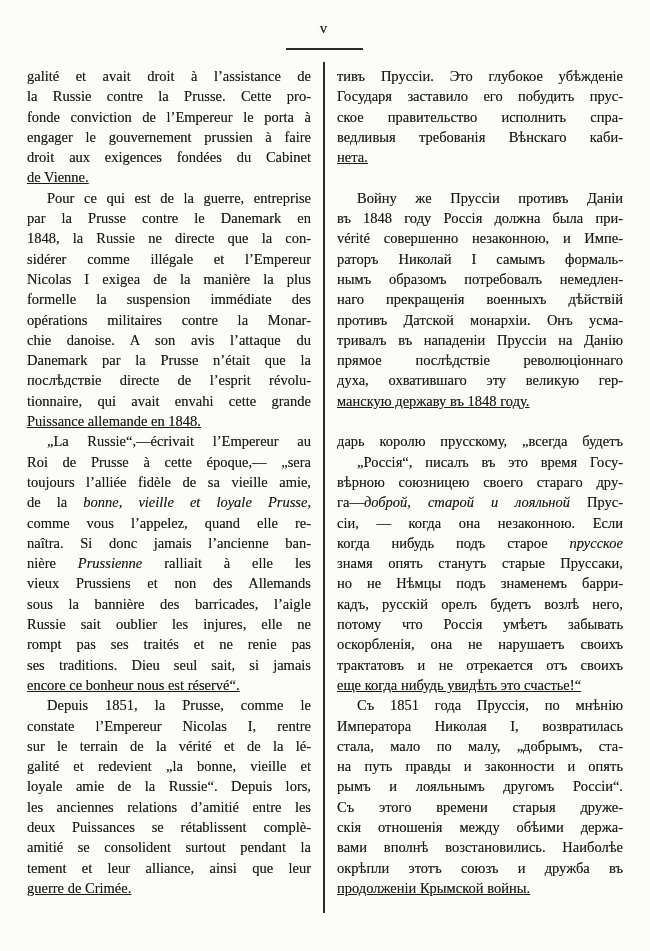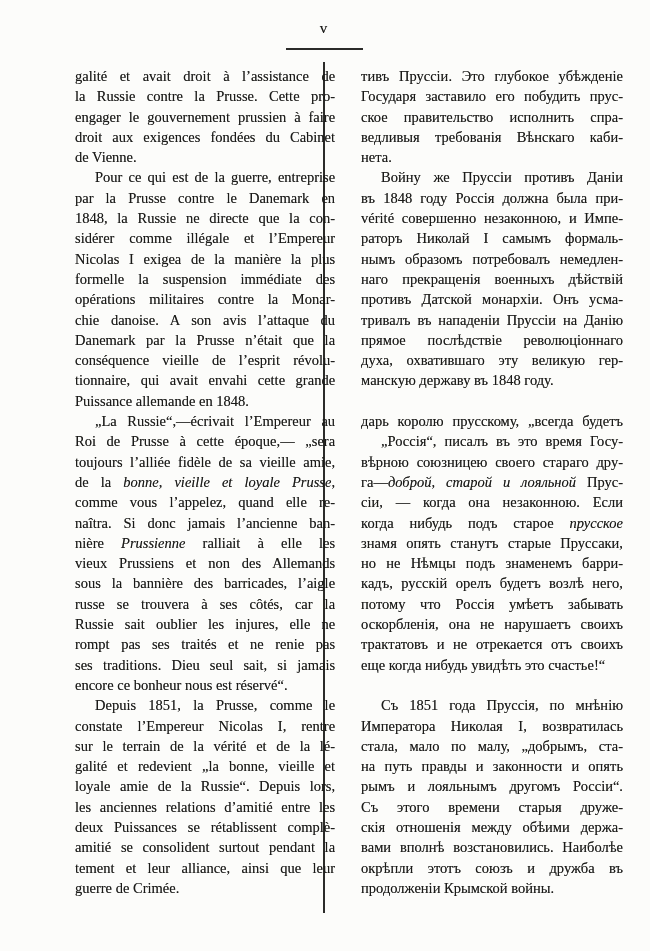--- a/index.html
+++ b/index.html
@@ -41,49 +41,51 @@
   }
   .text-area{
     position:absolute;
     top:66px;left:27px;
     width:596px;
     font-size:14.5px;
     text-shadow:0 0 0.4px rgba(0,0,0,.5);
   }
   .row{display:flex;align-items:flex-start;}
   .cell{width:284px;}
-  .cell.left{margin-right:26px;margin-left:48px;}
+  .cell.left{margin-right:26px;}
   .cell.right{width:286px;}
   .line{
     line-height:20.3px;
     height:20.3px;
     overflow:hidden;
     text-align:justify;
     -moz-text-align-last:justify;
     text-align-last:justify;
   }
   .line.indent{text-indent:20px;}
   .line.last{
     -moz-text-align-last:left;
     text-align-last:left;
+    text-decoration:underline;
   }
   .line i{font-style:italic;}
 </style>
 </head>
 <body>
 
 <div class="page">
   <div class="page-number">v</div>
   <div class="header-rule"></div>
   <div class="column-divider"></div>
   <div class="text-area" id="text-area">
       <div class="row">
         <div class="cell left">
           <div class="line"><span>galité et avait droit à l’assistance de</span></div>
           <div class="line"><span>la Russie contre la Prusse. Cette pro-</span></div>
+          <div class="line"><span>fonde conviction de l’Empereur le porta à</span></div>
           <div class="line"><span>engager le gouvernement prussien à faire</span></div>
           <div class="line"><span>droit aux exigences fondées du Cabinet</span></div>
           <div class="line last"><span>de Vienne.</span></div>
         </div>
         <div class="cell right">
           <div class="line"><span>тивъ Пруссіи. Это глубокое убѣжденіе</span></div>
           <div class="line"><span>Государя заставило его побудить прус-</span></div>
           <div class="line"><span>ское правительство исполнить спра-</span></div>
           <div class="line"><span>ведливыя требованія Вѣнскаго каби-</span></div>
           <div class="line last"><span>нета.</span></div>
@@ -93,21 +95,21 @@
         <div class="cell left">
           <div class="line indent"><span>Pour ce qui est de la guerre, entreprise</span></div>
           <div class="line"><span>par la Prusse contre le Danemark en</span></div>
           <div class="line"><span>1848, la Russie ne directe que la con-</span></div>
           <div class="line"><span>sidérer comme illégale et l’Empereur</span></div>
           <div class="line"><span>Nicolas I exigea de la manière la plus</span></div>
           <div class="line"><span>formelle la suspension immédiate des</span></div>
           <div class="line"><span>opérations militaires contre la Monar-</span></div>
           <div class="line"><span>chie danoise. A son avis l’attaque du</span></div>
           <div class="line"><span>Danemark par la Prusse n’était que la</span></div>
-          <div class="line"><span>conséquence vieille de l’esprit révolu-</span></div>
+          <div class="line"><span>послѣдствіе directe de l’esprit révolu-</span></div>
           <div class="line"><span>tionnaire, qui avait envahi cette grande</span></div>
           <div class="line last"><span>Puissance allemande en 1848.</span></div>
         </div>
         <div class="cell right">
           <div class="line indent"><span>Войну же Пруссіи противъ Даніи</span></div>
           <div class="line"><span>въ 1848 году Россія должна была при-</span></div>
           <div class="line"><span>vérité совершенно незаконною, и Импе-</span></div>
           <div class="line"><span>раторъ Николай I самымъ формаль-</span></div>
           <div class="line"><span>нымъ образомъ потребовалъ немедлен-</span></div>
           <div class="line"><span>наго прекращенія военныхъ дѣйствій</span></div>
@@ -122,21 +124,20 @@
         <div class="cell left">
           <div class="line indent"><span>„La Russie“,—écrivait l’Empereur au</span></div>
           <div class="line"><span>Roi de Prusse à cette époque,— „sera</span></div>
           <div class="line"><span>toujours l’alliée fidèle de sa vieille amie,</span></div>
           <div class="line"><span>de la </span><i>bonne, vieille et loyale Prusse</i><span>,</span></div>
           <div class="line"><span>comme vous l’appelez, quand elle re-</span></div>
           <div class="line"><span>naîtra. Si donc jamais l’ancienne ban-</span></div>
           <div class="line"><span>nière </span><i>Prussienne</i><span> ralliait à elle les</span></div>
           <div class="line"><span>vieux Prussiens et non des Allemands</span></div>
           <div class="line"><span>sous la bannière des barricades, l’aigle</span></div>
-          <div class="line"><span>russe se trouvera à ses côtés, car la</span></div>
           <div class="line"><span>Russie sait oublier les injures, elle ne</span></div>
           <div class="line"><span>rompt pas ses traités et ne renie pas</span></div>
           <div class="line"><span>ses traditions. Dieu seul sait, si jamais</span></div>
           <div class="line last"><span>encore ce bonheur nous est réservé“.</span></div>
         </div>
         <div class="cell right">
           <div class="line"><span>дарь королю прусскому, „всегда будетъ</span></div>
           <div class="line indent"><span>„Россія“, писалъ въ это время Госу-</span></div>
           <div class="line"><span>вѣрною союзницею своего стараго дру-</span></div>
           <div class="line"><span>га—</span><i>доброй, старой и лояльной</i><span> Прус-</span></div>

